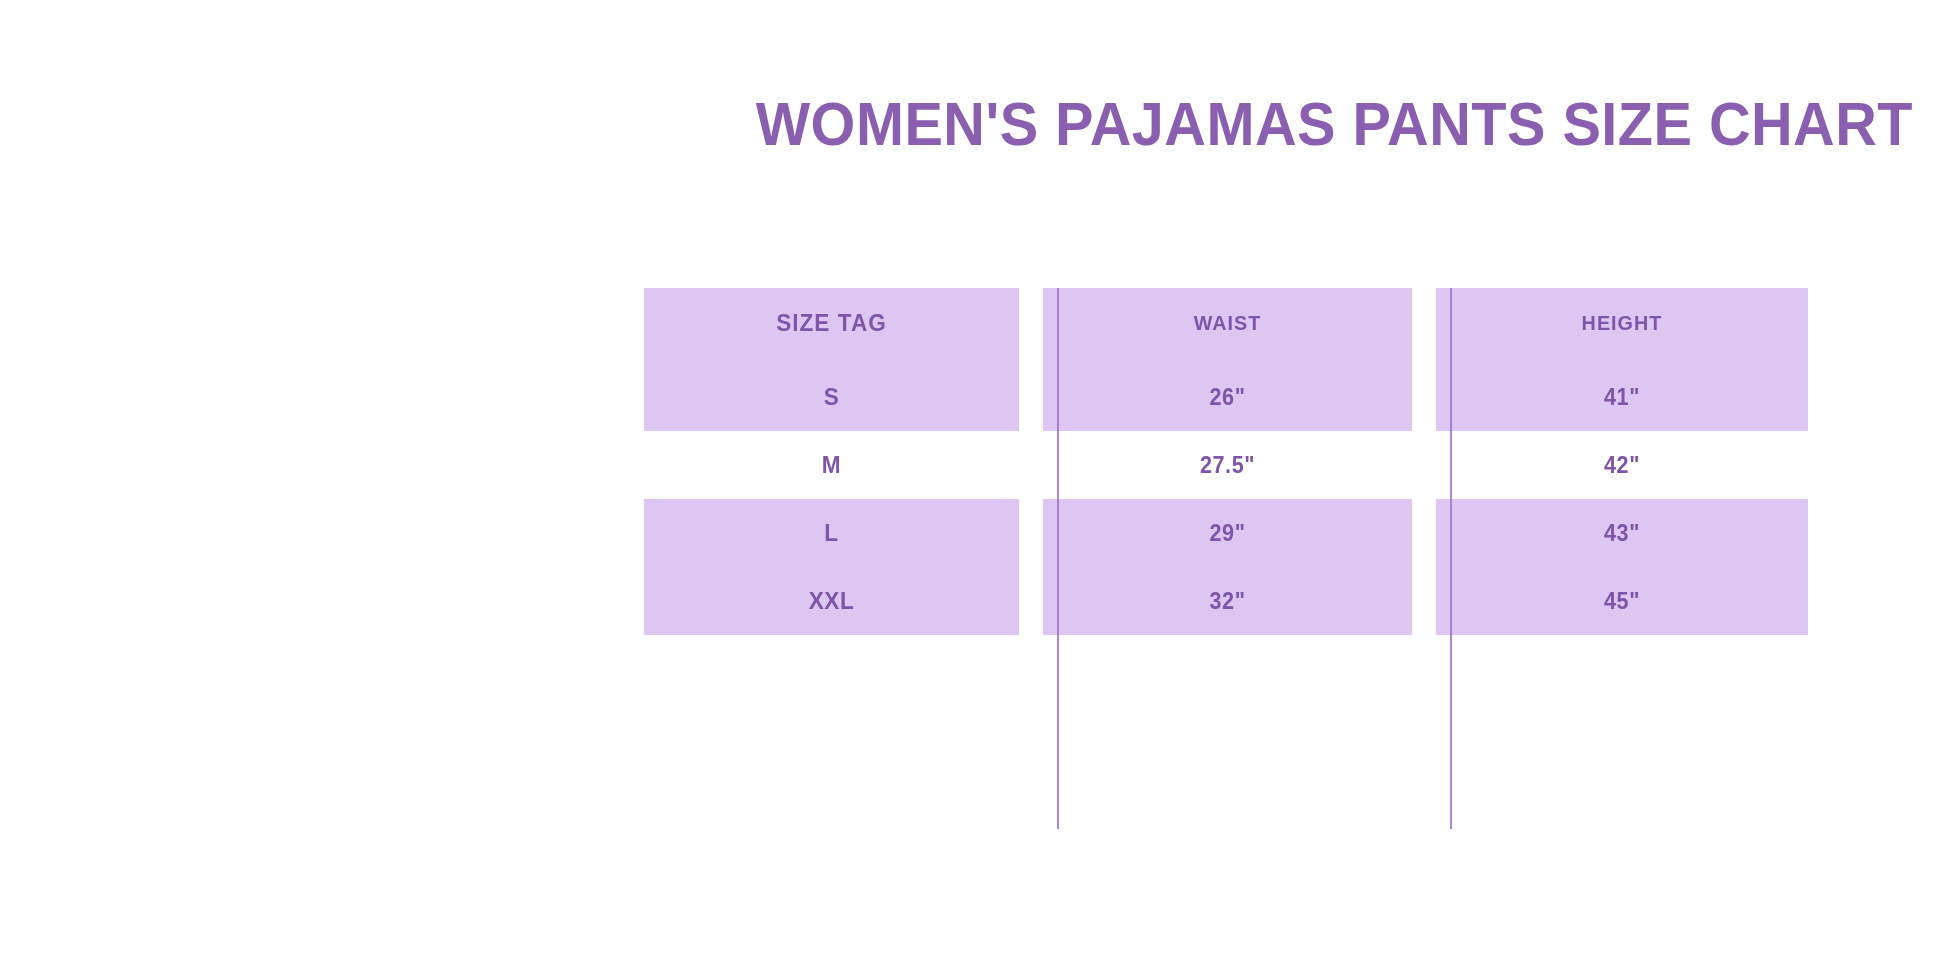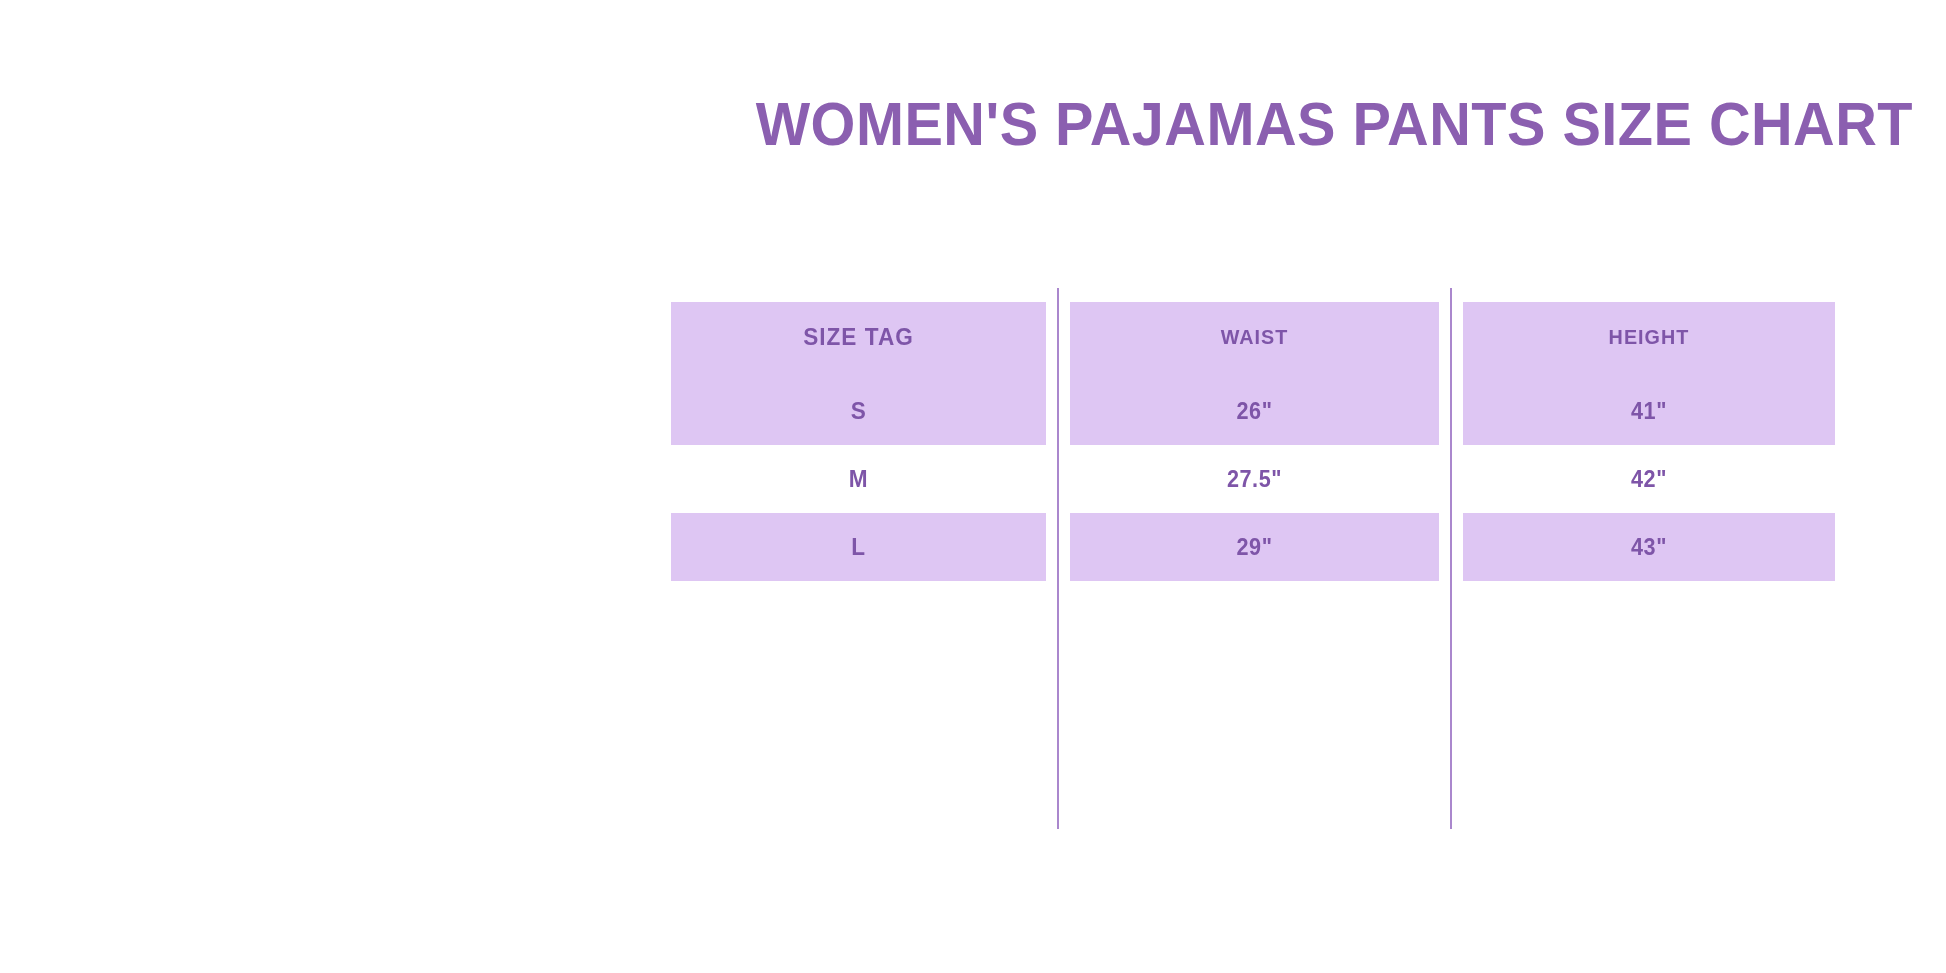--- a/index.html
+++ b/index.html
@@ -36,26 +36,25 @@
     line-height: 76px;
     letter-spacing: 0.5px;
     transform: scaleX(0.93);
     transform-origin: right center;
     white-space: nowrap;
   }
 
   
   .size-table {
     position: absolute;
-    left: 659px;
+    left: 632px;
     top: 288px;
     width: 1188px;
     border-collapse: collapse;
     table-layout: fixed;
-    margin-top: 14px;
   }
   .size-table col.c-size { width: 399px; }
   .size-table col.c-waist { width: 393px; }
   .size-table col.c-height { width: 396px; }
 
   .size-table th,
   .size-table td {
     padding: 0;
     margin: 0;
     height: 68px;
@@ -130,19 +129,24 @@
       <tr class="plain">
         <td class="cell-size">M</td>
         <td>27.5"</td>
         <td>42"</td>
       </tr>
       <tr class="band">
         <td class="cell-size">L</td>
         <td>29"</td>
         <td>43"</td>
       </tr>
+      <tr class="band">
+        <td class="cell-size">XXL</td>
+        <td>32"</td>
+        <td>45"</td>
+      </tr>
     </tbody>
   </table>
 
   <div class="divider d1"></div>
   <div class="divider d2"></div>
 
 </div>
 
 </body></html>

